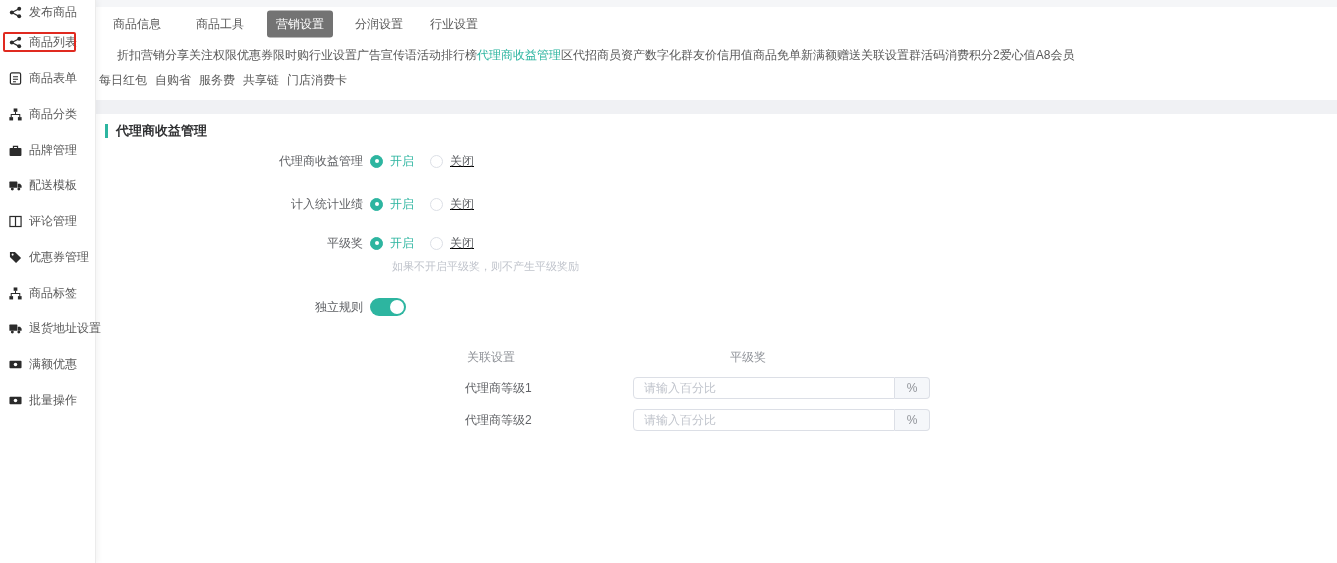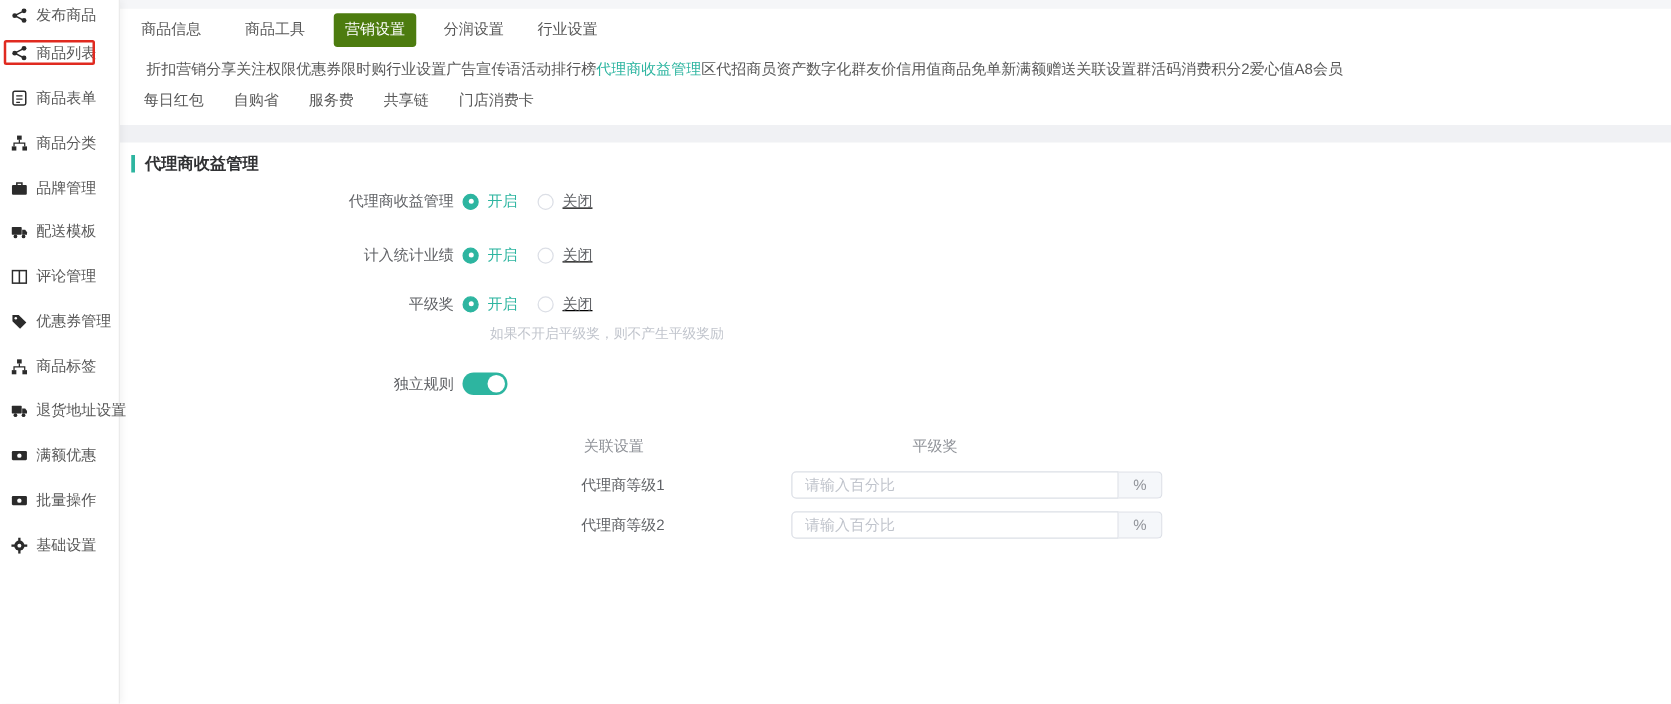--- a/index.html
+++ b/index.html
@@ -16,27 +16,27 @@
   .slbl{font-size:12px;color:#595959;white-space:nowrap;}
   
   .annot{position:absolute;border:2px solid #e02a20;border-radius:2px;pointer-events:none;z-index:6;}
   .side-annot{left:3px;top:7px;width:73px;height:20px;box-sizing:border-box;}
   
   .main{position:absolute;left:95px;top:0;right:0;height:563px;background:#fff;}
   .topstrip{position:absolute;left:0;top:0;right:0;height:7px;background:#f5f6f8;}
   .row1{position:absolute;left:0;top:8px;height:32px;right:0;}
   .tab1{position:absolute;top:50%;transform:translateY(-50%);font-size:12px;color:#595959;
         white-space:nowrap;cursor:pointer;}
-  .tab1.pill{background:#4d7c0f;color:#fff;padding:5px 9px;border-radius:3px;}
+  .tab1.pill{background:#737373;color:#fff;padding:5px 9px;border-radius:3px;}
   .row2{position:absolute;left:0;top:42px;height:26px;right:0;display:flex;align-items:center;
         padding-left:22px;overflow:hidden;white-space:nowrap;}
   .tab2{font-size:12px;color:#595959;cursor:pointer;position:relative;flex:none;}
   .tab2.active{color:#2db5a0;}
   .row3{position:absolute;left:0;top:68px;height:24px;right:0;display:flex;align-items:center;
-        padding-left:20px;gap:24px;}
+        padding-left:4px;gap:8px;}
   .tab3{font-size:12px;color:#595959;cursor:pointer;flex:none;}
   .band{position:absolute;left:0;top:100px;right:0;height:14px;background:#f0f1f4;}
   
   .sec{position:absolute;left:10px;top:122px;display:flex;align-items:center;gap:8px;}
   .secbar{width:3px;height:14px;background:#2db5a0;}
   .sectitle{font-size:13px;font-weight:bold;color:#303133;}
   .frow{position:absolute;left:68px;height:22px;display:flex;align-items:center;}
   .flabel{width:200px;text-align:right;font-size:12px;color:#606266;flex:none;}
   .rgroup{display:flex;align-items:center;margin-left:7px;}
   .radio{display:flex;align-items:center;cursor:pointer;}
@@ -181,33 +181,20 @@
         <span class="slbl">满额优惠</span>
       </div>
       <div class="side-item">
         <span class="sicon">
           <svg viewBox="0 0 14 14">
             <rect x="0.5" y="3" width="13" height="8" rx="1"></rect>
             <circle cx="7" cy="7" r="1.9" fill="#fff"></circle>
           </svg>
         </span>
         <span class="slbl">批量操作</span>
-      </div>
-      <div class="side-item">
-        <span class="sicon">
-          <svg viewBox="0 0 14 14">
-            <rect x="6" y="0" width="2" height="4"></rect>
-            <rect x="6" y="10" width="2" height="4"></rect>
-            <rect x="0" y="6" width="4" height="2"></rect>
-            <rect x="10" y="6" width="4" height="2"></rect>
-            <circle cx="7" cy="7" r="4.4"></circle>
-            <circle cx="7" cy="7" r="1.7" fill="#fff"></circle>
-          </svg>
-        </span>
-        <span class="slbl">基础设置</span>
       </div>
     </div>
 </aside>
 
 <div class="main">
   <div class="topstrip"></div>
   <nav class="row1">
       <span class="tab1" style="left: 18px;">商品信息</span>
       <span class="tab1" style="left: 101px;">商品工具</span>
       <span class="tab1 pill" style="left: 172px;">营销设置</span>

